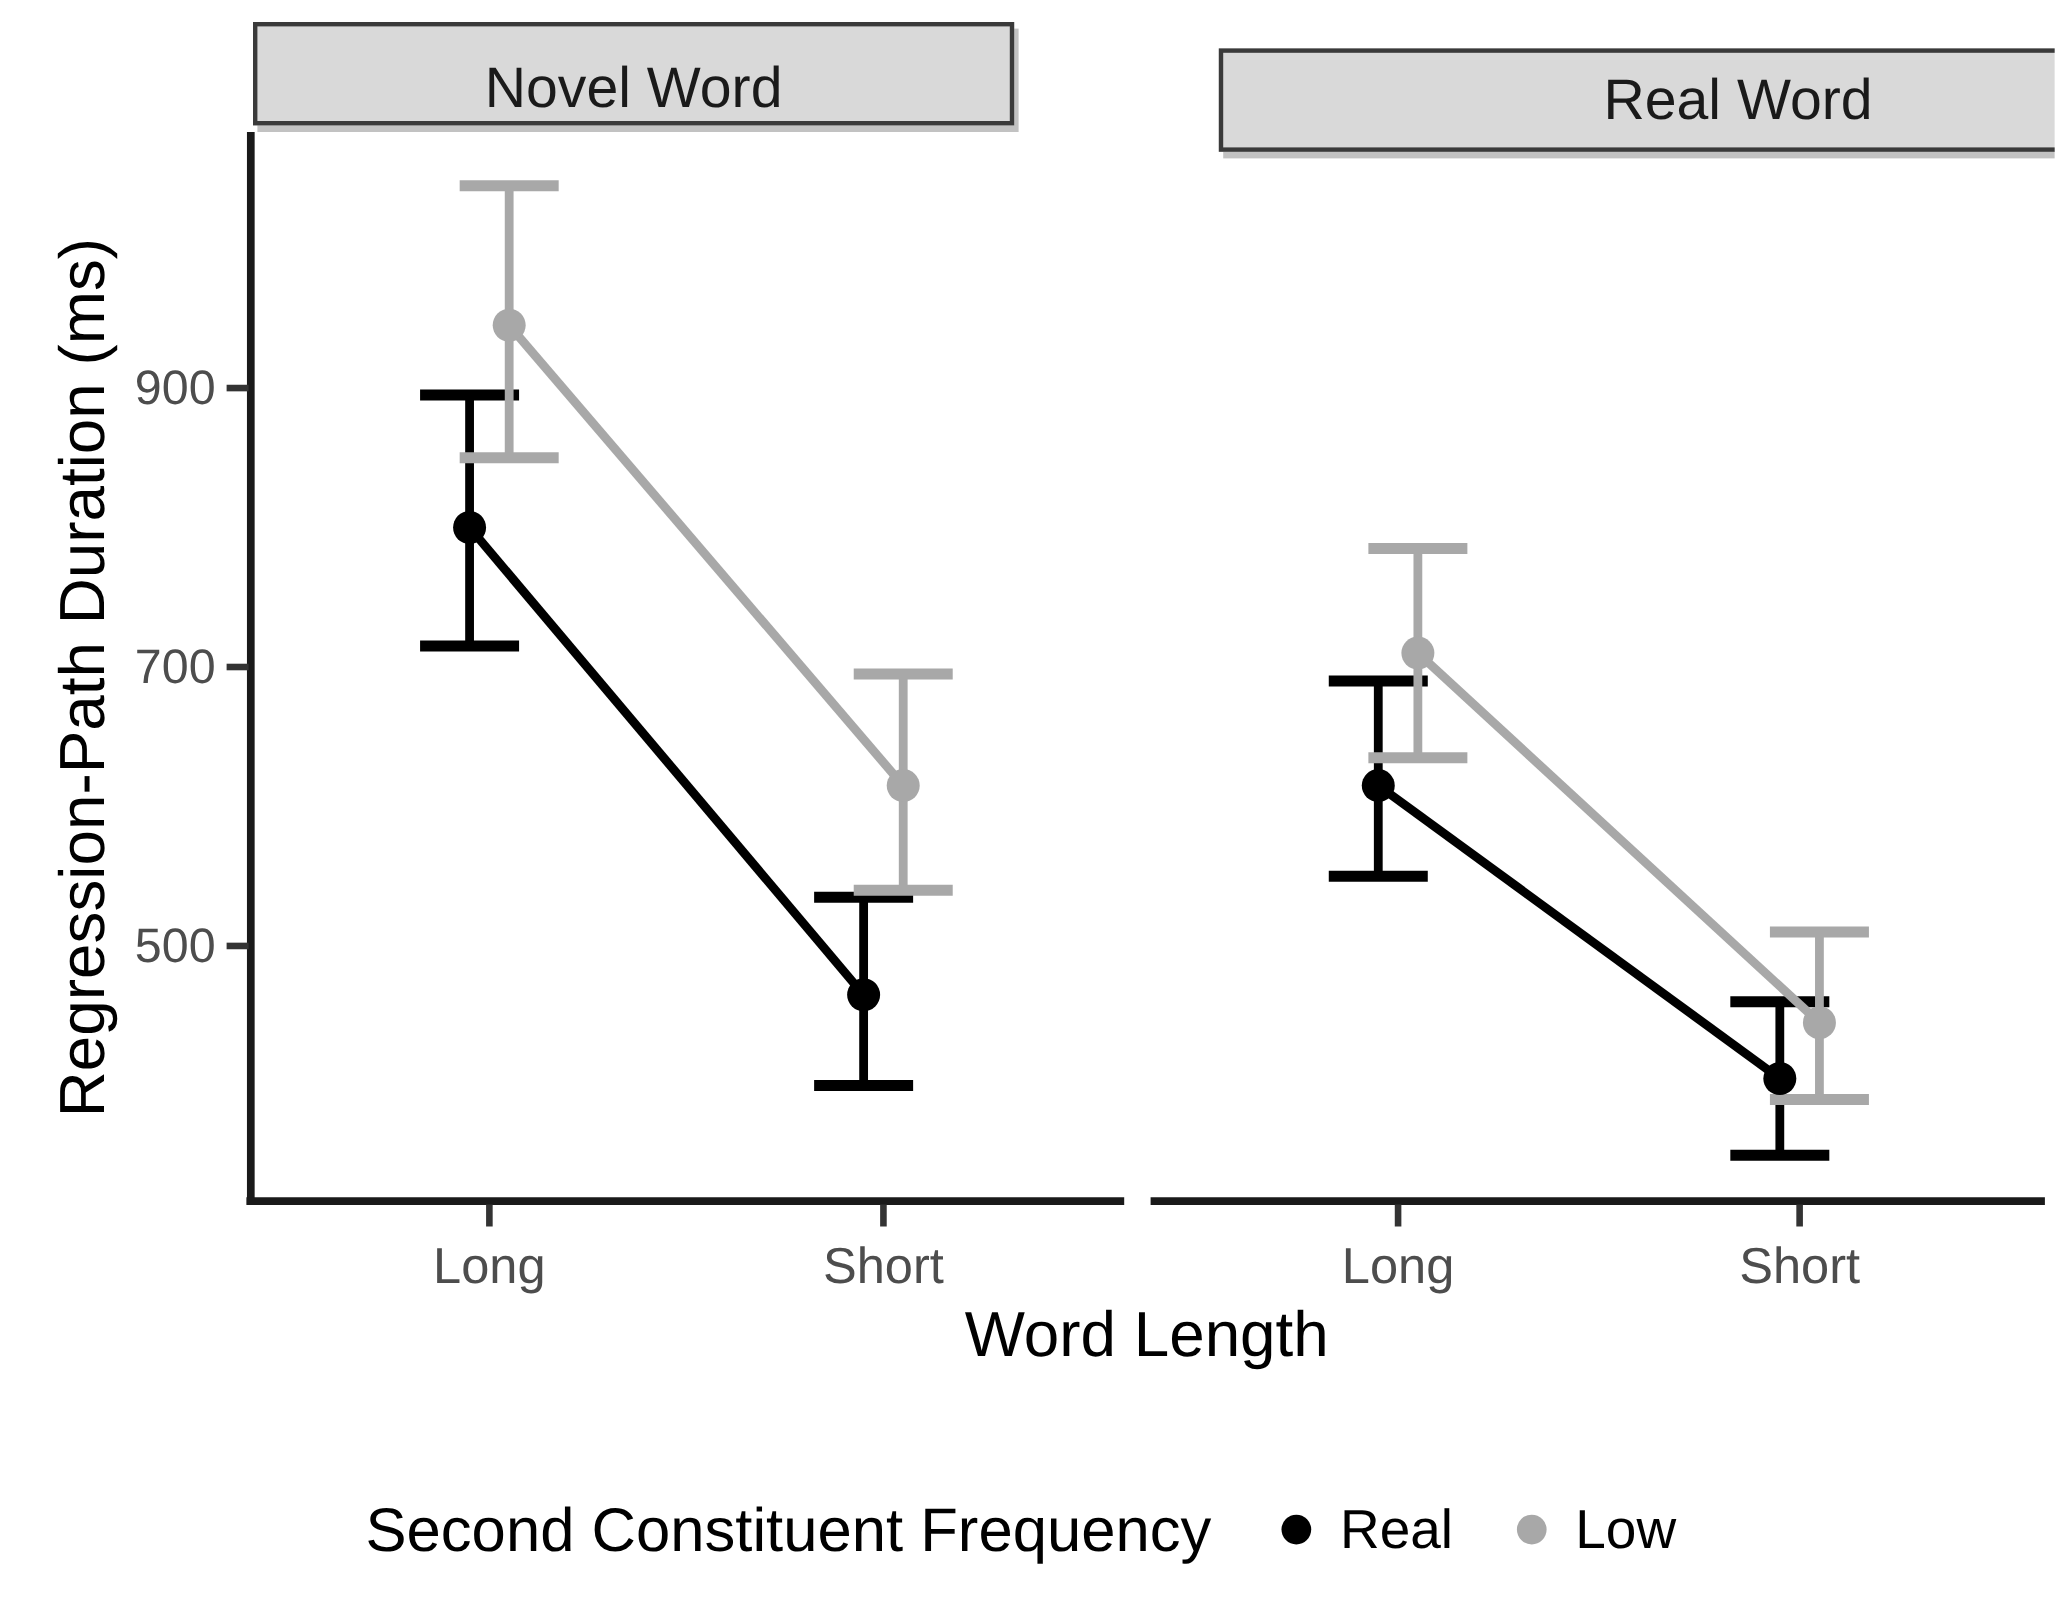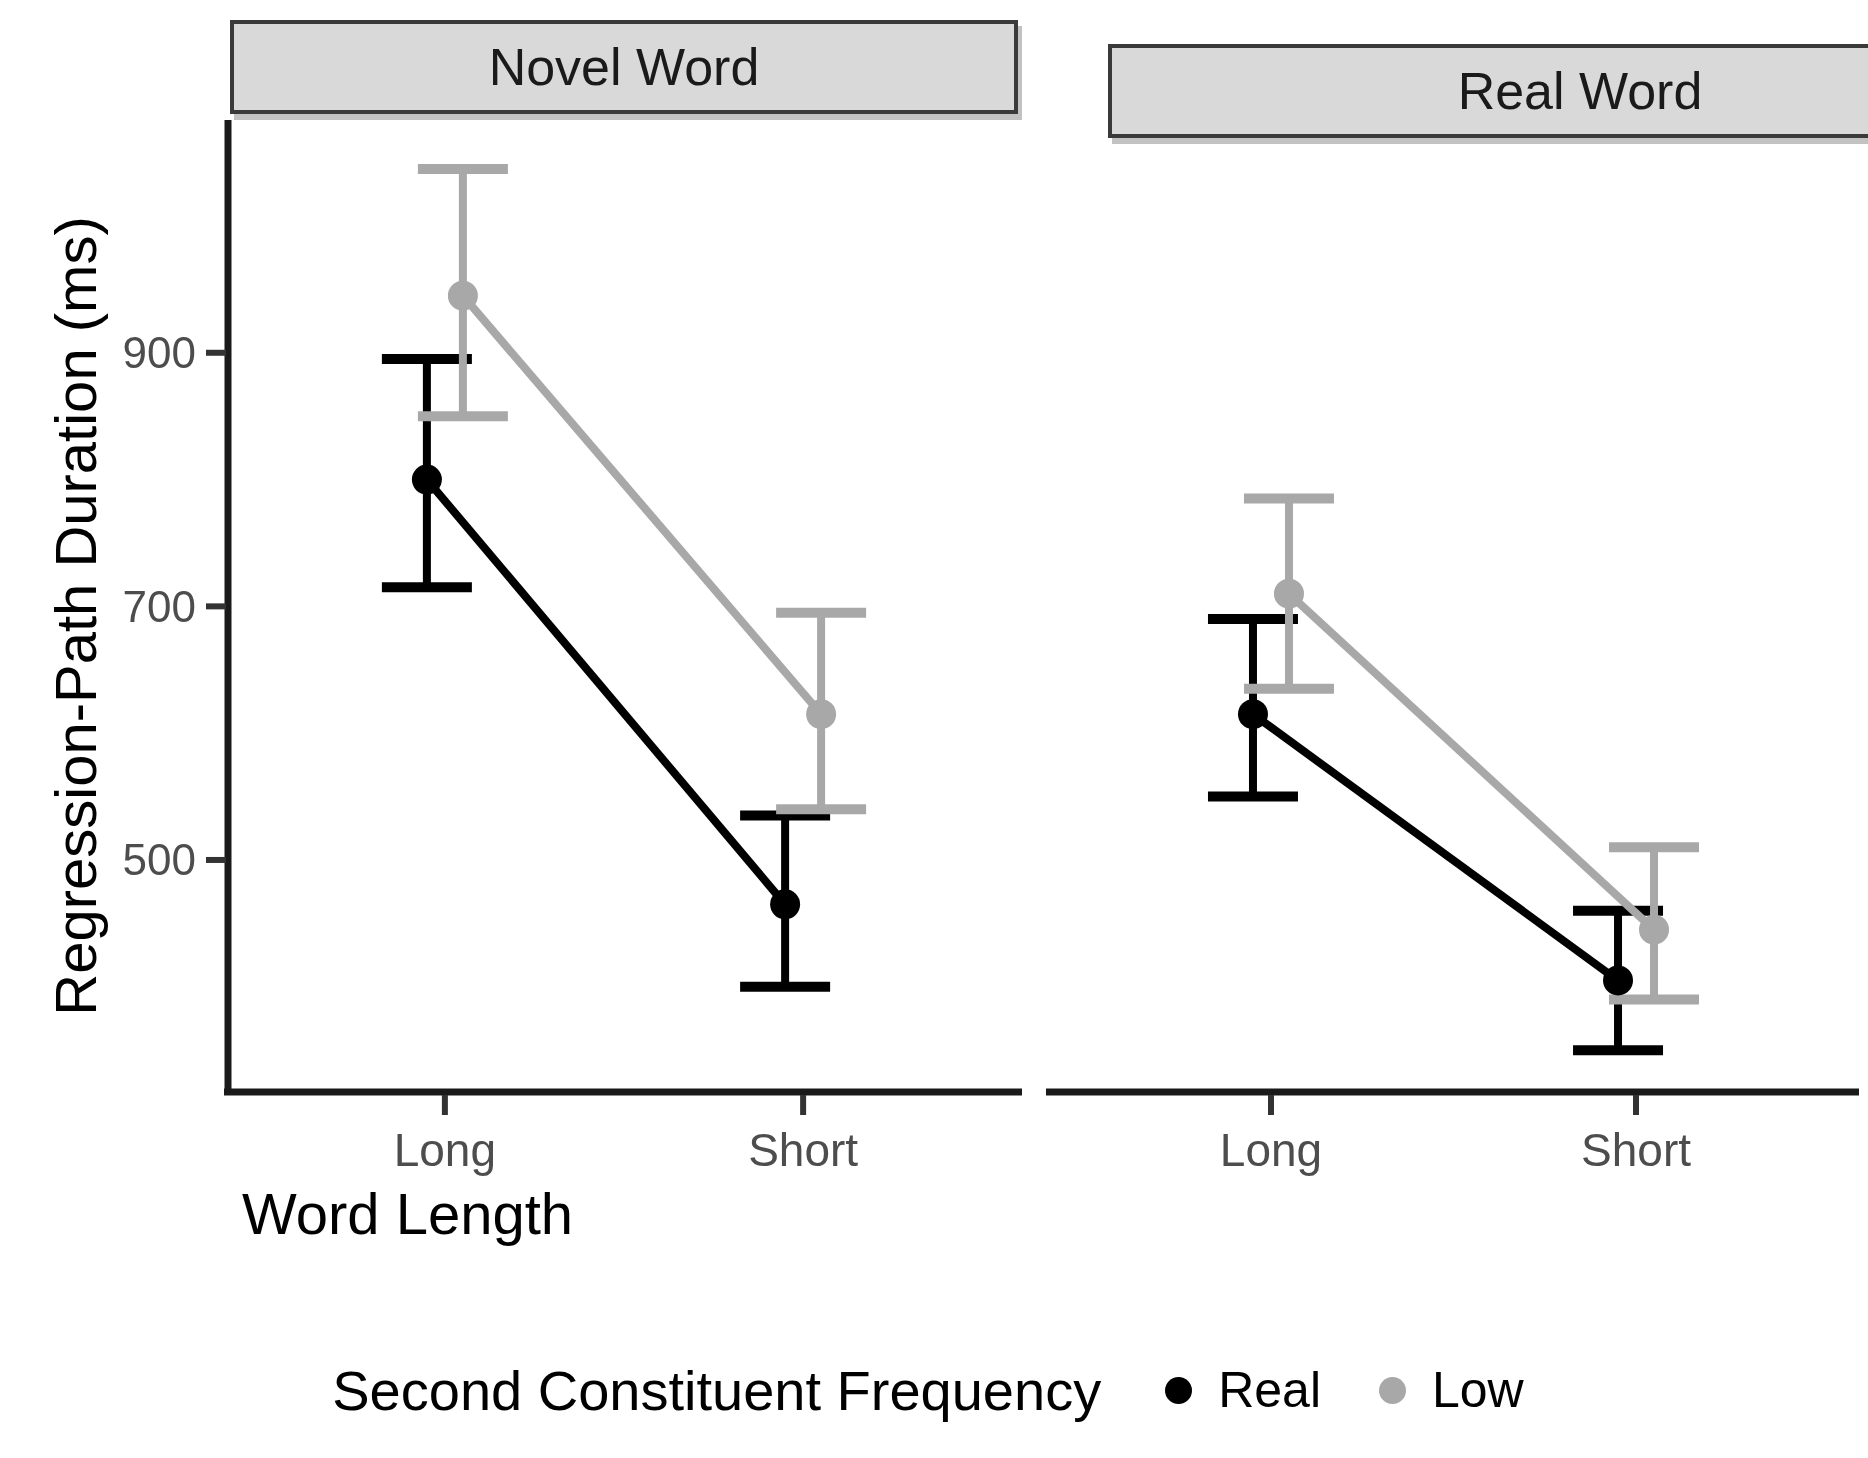--- a/index.html
+++ b/index.html
@@ -24,21 +24,22 @@
     position:absolute;
     left:-414px;top:581px;
     width:980px;height:70px;
     transform:rotate(-90deg);
     text-align:center;
     font-size:58px;color:#000000;
     line-height:70px;
   }
   .x-title{
     position:absolute;
-    left:242px;top:1178px;width:1625px;height:72px;
+    left:230px;top:1178px;width:1625px;height:72px;
+    text-align:center;
     font-size:58px;color:#000000;
     line-height:72px;
   }
   svg text{font-family:"Liberation Sans", sans-serif;}
   .legend{
     position:absolute;
     left:0;top:1330px;width:1868px;height:120px;
     display:flex;align-items:center;justify-content:center;
   }
   .legend-title{
@@ -57,21 +58,21 @@
   }
   .legend-label{font-size:50px;color:#000000;}
 </style>
 </head>
 <body>
 
 <div class="figure">
 
   <div class="y-title">Regression-Path Duration (ms)</div>
 
-  <div class="facet-header" style="left:230px;width:788px;">
+  <div class="facet-header" style="left:230px;width:692px;align-items:flex-end;">
     <span>Novel Word</span>
   </div>
   <div class="facet-header" style="left:1108px;width:944px;margin-top:24px;">
     <span>Real Word</span>
   </div>
 
   <svg id="plot" width="1868" height="1458" viewBox="0 0 1868 1458" style="position:absolute;left:0;top:0;">
       <line x1="228" y1="120" x2="228" y2="1095" stroke="#1a1a1a" stroke-width="7"></line>
       <line x1="206" y1="859.9607843137254" x2="226" y2="859.9607843137254" stroke="#333333" stroke-width="6"></line>
       <text x="196" y="859.9607843137254" text-anchor="end" dominant-baseline="central" font-size="44" fill="#4d4d4d">500</text>

